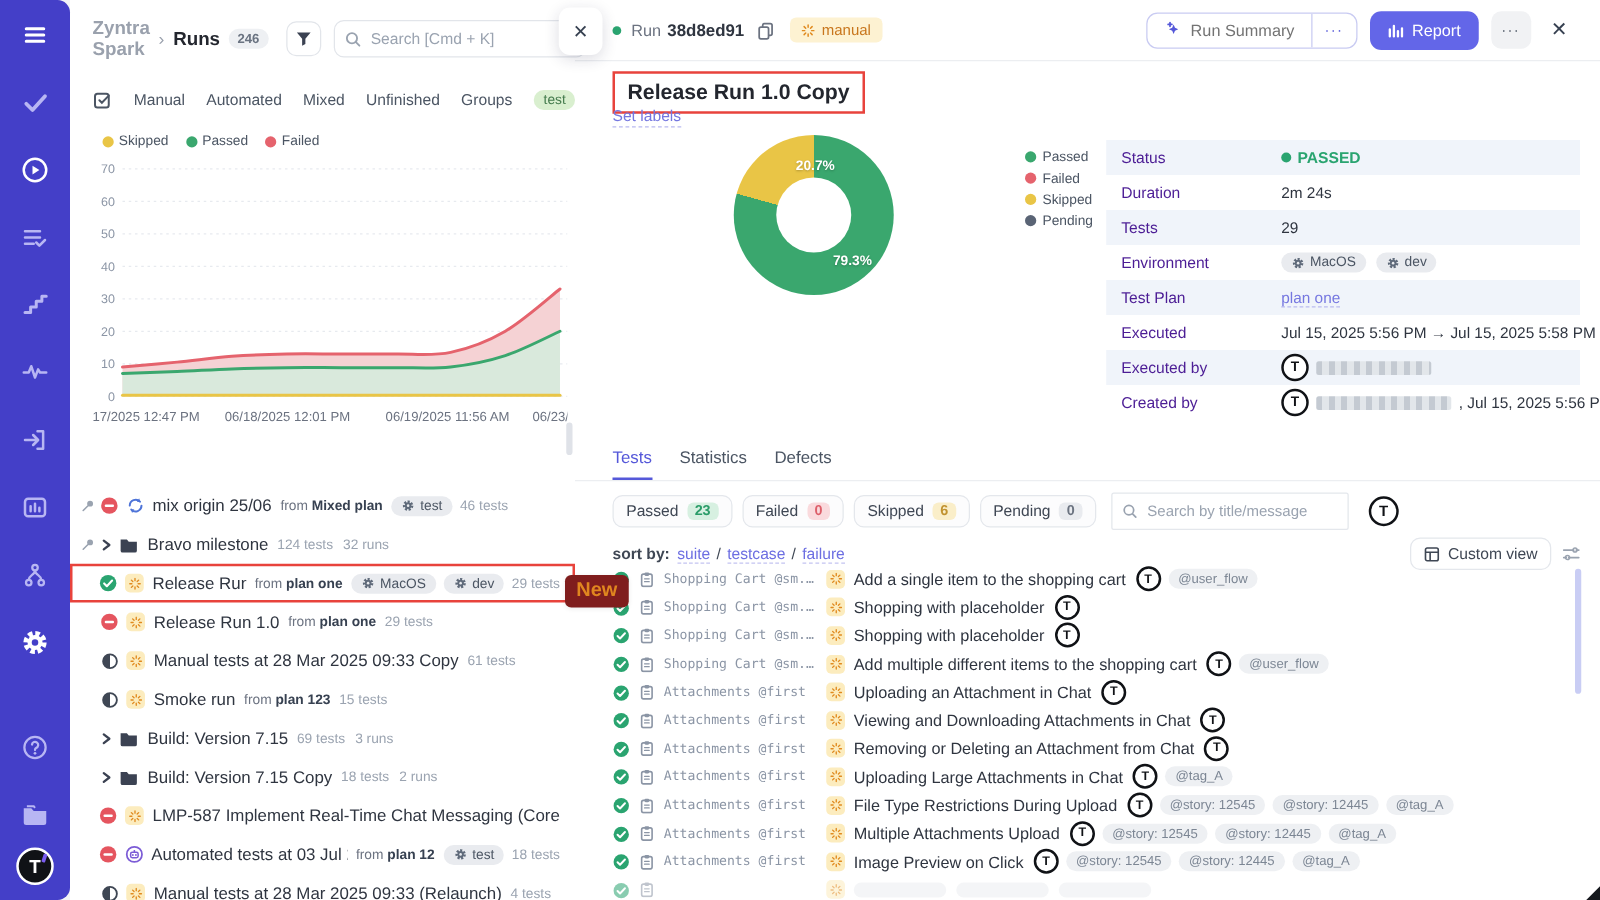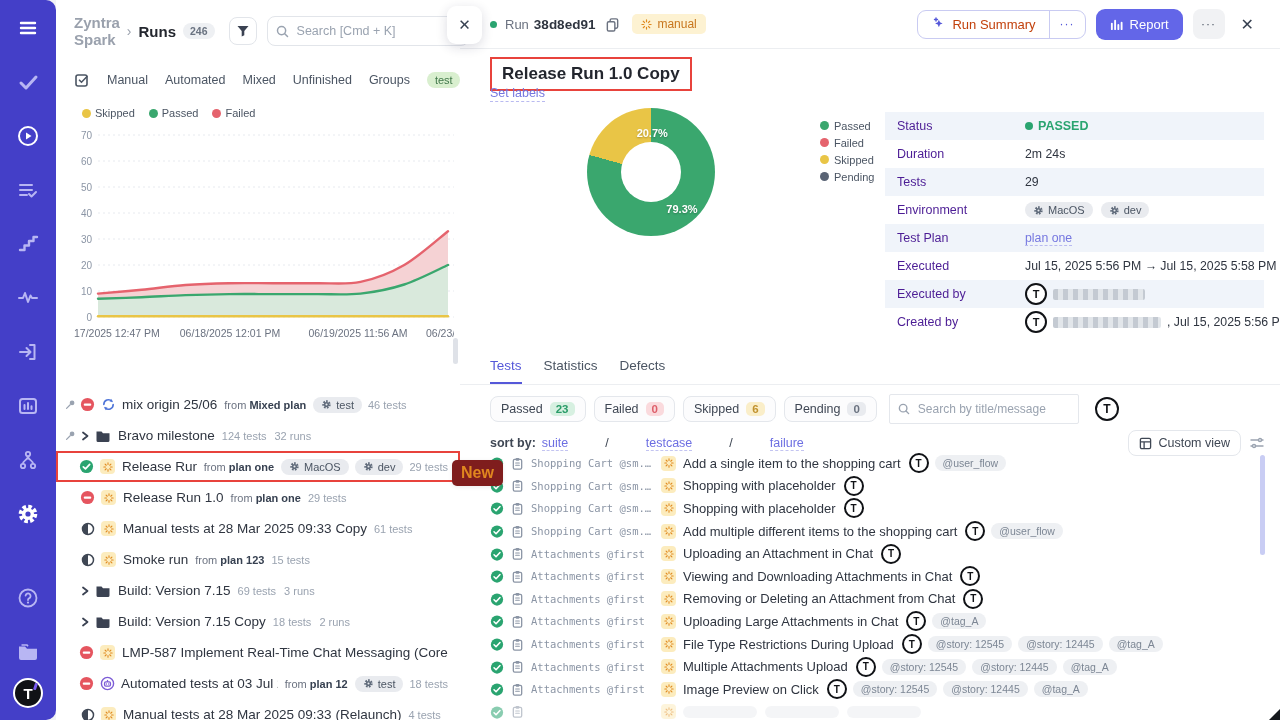--- a/index.html
+++ b/index.html
@@ -64,21 +64,21 @@
   
   .detail-panel{position:absolute;left:460px;top:0;width:820px;height:720px;background:#fff;z-index:20;box-shadow:-4px 0 16px rgba(20,20,60,.07);}
   .dp-header{position:absolute;top:0;left:0;right:0;height:49px;display:flex;align-items:center;padding:0 20px 0 30px;border-bottom:1px solid #eceef1;box-sizing:border-box;}
   .run-dot{width:7px;height:7px;border-radius:50%;background:#2aa470;margin-right:8px;}
   .run-word{font-size:13px;color:#6b7280;margin-right:5px;}
   .run-id{font-size:13.5px;font-weight:bold;color:#2f3540;margin-right:10px;}
   .copy-ic{color:#6b7280;display:flex;cursor:pointer;margin-right:12px;}
   .manual-badge{background:#fdf2d2;color:#c8761d;font-size:12px;border-radius:5px;padding:3px 9px;display:inline-flex;align-items:center;gap:5px;}
   .hdr-right{margin-left:auto;display:flex;align-items:center;gap:10px;}
   .split-btn{display:flex;border:1px solid #c9cbf2;border-radius:9px;overflow:hidden;background:#fff;}
-  .split-main{display:flex;align-items:center;gap:7px;padding:6px 13px;color:#c2410c;font-size:13px;font-weight:500;cursor:pointer;}
+  .split-main{display:flex;align-items:center;gap:7px;padding:6px 13px;color:#737373;font-size:13px;font-weight:500;cursor:pointer;}
   .split-sep{width:1px;background:#c9cbf2;}
   .split-more{padding:6px 10px;color:#5558d9;font-size:12px;letter-spacing:1px;cursor:pointer;display:flex;align-items:center;}
   .report-btn{display:flex;align-items:center;gap:7px;background:#6366e8;color:#fff;font-size:13px;font-weight:500;border:none;border-radius:9px;padding:8px 14px;cursor:pointer;}
   .more-btn{width:32px;height:30px;background:#f1f2f4;border:none;border-radius:8px;color:#4b5563;font-size:12px;letter-spacing:1px;cursor:pointer;}
   .hdr-close{background:none;border:none;font-size:16px;color:#374151;cursor:pointer;padding:4px 6px;}
 
   .title-box{position:absolute;top:57px;left:30px;border:2px solid #e8433c;padding:5px 10px;font-size:17px;font-weight:bold;color:#23262e;}
   .set-labels{position:absolute;top:86px;left:30px;font-size:12.5px;color:#7577e0;border-bottom:1px dashed #b9baf0;padding-bottom:1px;cursor:pointer;}
 
   .donut-wrap{position:absolute;top:108px;left:127px;width:128px;height:128px;}
@@ -739,21 +739,21 @@
           </svg>
         <input placeholder="Search by title/message" style="">
       </div>
       <span class="assignee">
           <span class="t-logo light" style="width:20px;height:20px;font-size:12px;">T</span>
         </span>
     </div>
 
     <div class="dp-sort">
       <span class="sort-prefix">sort by:</span>
-      <span id="sortLinks" style="display:flex;gap:32px;">
+      <span id="sortLinks" style="display:flex;">
           <span class="sort-link">suite</span>
           <span class="sort-sep">/</span>
           <span class="sort-link">testcase</span>
           <span class="sort-sep">/</span>
           <span class="sort-link">failure</span>
         </span>
       <button class="cv-btn">
         <svg width="13" height="13" viewBox="0 0 14 14">
             <rect x="1.5" y="1.5" width="11" height="11" rx="1.5" stroke="#3f4754" stroke-width="1.4" fill="none"></rect>
             <path d="M1.5 5.2h11M5.5 5.2V12.5" stroke="#3f4754" stroke-width="1.4"></path>

